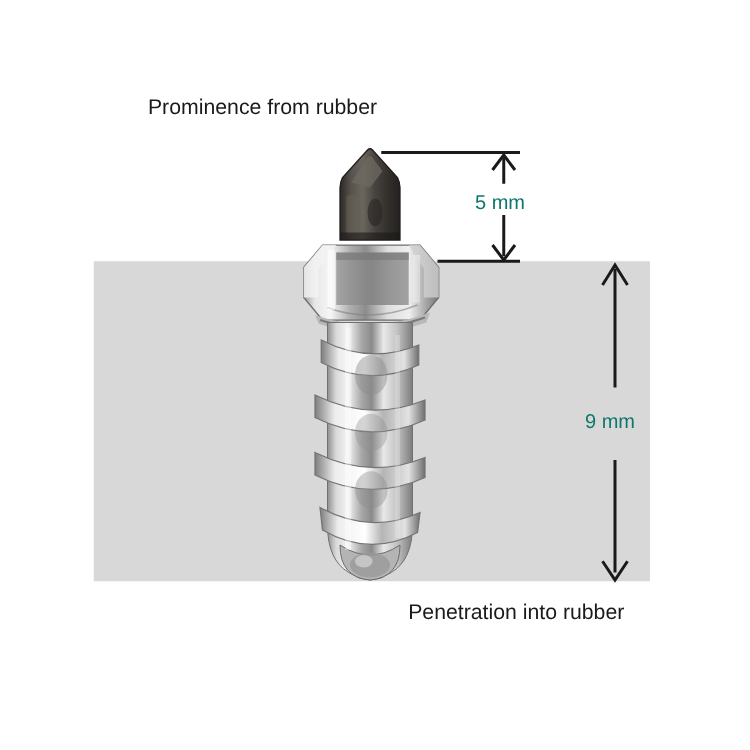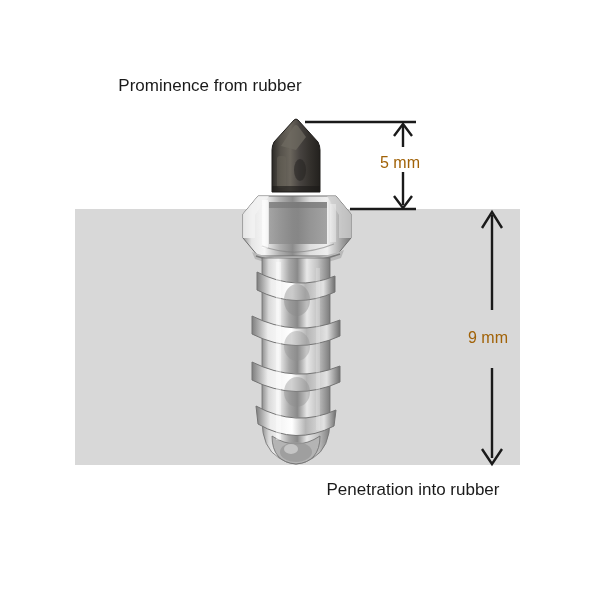--- a/index.html
+++ b/index.html
@@ -43,21 +43,21 @@
   }
   .caption-bottom {
     left: 0;
     top: 480px;
     width: 600px;
     text-align: center;
     transform: translateX(113px);
   }
   .dim-label {
     position: absolute;
-    color: #a16207;
+    color: #0f766e;
     font-size: 16px;
     white-space: nowrap;
   }
   .dim-label-5 {
     left: 380px;
     top: 154px;
   }
   .dim-label-8 {
     left: 468px;
     top: 329px;

